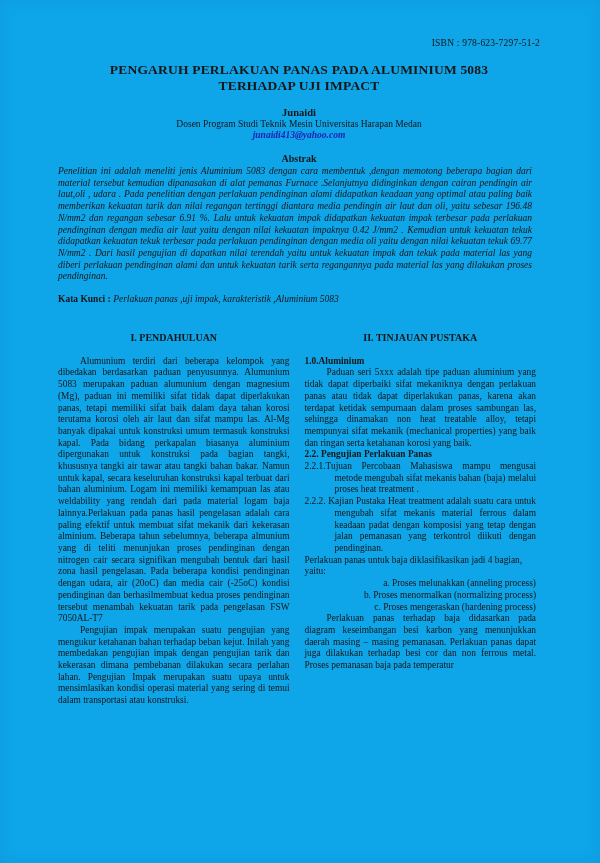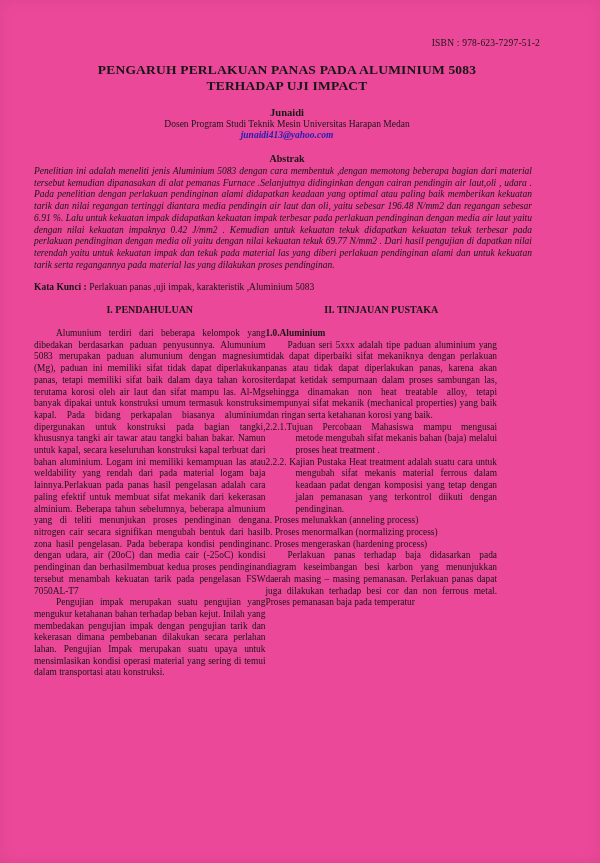--- a/index.html
+++ b/index.html
@@ -1,26 +1,26 @@
 <!DOCTYPE html>
 <html><head>
 <meta charset="utf-8">
 <style>
   html,body{margin:0;padding:0;background:#d9d9d6;}
   .page{
     position:relative;
     width:600px;height:863px;
     margin:0 auto;
-    background:#ec4899;
+    background:#0ea5e9;
     box-shadow:inset 0 0 18px rgba(0,0,0,0.06);
     color:#161616;
     font-family:"Liberation Serif","DejaVu Serif",serif;
     overflow:hidden;
     box-sizing:border-box;
-    padding:38px 60px 0 34px;
+    padding:38px 60px 0 58px;
   }
   .isbn{
     text-align:right;
     font-size:9.5px;
     letter-spacing:0.2px;
   }
   .title{
     margin:14px 0 0 0;
     text-align:center;
     font-size:13.5px;
@@ -58,24 +58,25 @@
     font-size:9.5px;
     line-height:11.7px;
     font-style:italic;
     text-align:justify;
   }
   .keywords{
     margin:11px 0 0 0;
     font-size:9.5px;
   }
   .keywords .kw-label{font-weight:bold;font-style:normal;}
-  .keywords .kw-text{}
+  .keywords .kw-text{font-style:italic;}
   .columns{
     display:flex;
-    margin-top:12px;
+    gap:15px;
+    margin-top:28px;
   }
   .col{
     width:231.5px;
     font-size:9.4px;
     line-height:11.7px;
     text-align:justify;
   }
   .sec-heading{
     text-align:center;
     font-weight:bold;
@@ -88,21 +89,21 @@
     font-weight:bold;
     text-align:left;
     margin:10px 0 0 0;
   }
   .hang{
     padding-left:30px;
     text-indent:-30px;
     text-align:justify;
   }
   .gap-sm{margin-top:10px;}
-  .plain-list p{text-align:left;}
+  .plain-list p{text-align:right;}
   .footer{
     position:absolute;
     left:62px;right:58px;
     bottom:55px;
     display:flex;
     justify-content:space-between;
     font-size:9.5px;
   }
   .footer .conf{font-weight:bold;font-style:italic;}
 </style>
@@ -137,23 +138,25 @@
       <p class="indent">Alumunium terdiri dari beberapa kelompok yang dibedakan berdasarkan paduan penyusunnya. Alumunium 5083 merupakan paduan alumunium dengan magnesium (Mg), paduan ini memiliki sifat tidak dapat diperlakukan panas, tetapi memiliki sifat baik dalam daya tahan korosi terutama korosi oleh air laut dan sifat mampu las. Al-Mg banyak dipakai untuk konstruksi umum termasuk konstruksi kapal. Pada bidang perkapalan biasanya aluminium dipergunakan untuk konstruksi pada bagian tangki, khususnya tangki air tawar atau tangki bahan bakar. Namun untuk kapal, secara keseluruhan konstruksi kapal terbuat dari bahan aluminium. Logam ini memiliki kemampuan las atau weldability yang rendah dari pada material logam baja lainnya.Perlakuan pada panas hasil pengelasan adalah cara paling efektif untuk membuat sifat mekanik dari kekerasan alminium. Beberapa tahun sebelumnya, beberapa almunium yang di teliti menunjukan proses pendinginan dengan nitrogen cair secara signifikan mengubah bentuk dari hasil zona hasil pengelasan. Pada beberapa kondisi pendinginan dengan udara, air (20oC) dan media cair (-25oC) kondisi pendinginan dan berhasilmembuat kedua proses pendinginan tersebut menambah kekuatan tarik pada pengelasan FSW 7050AL-T7</p>
       <p class="indent">Pengujian impak merupakan suatu pengujian yang mengukur ketahanan bahan terhadap beban kejut. Inilah yang membedakan pengujian impak dengan pengujian tarik dan kekerasan dimana pembebanan dilakukan secara perlahan lahan. Pengujian Impak merupakan suatu upaya untuk mensimlasikan kondisi operasi material yang sering di temui dalam transportasi atau konstruksi.</p>
     </div>
 
     <div class="col">
       <div class="sec-heading">II. TINJAUAN PUSTAKA</div>
 
       <p class="sub-heading" style="margin-top:0;">1.0.Aluminium</p>
       <p class="indent">Paduan seri 5xxx adalah tipe paduan aluminium yang tidak dapat diperbaiki sifat mekaniknya dengan perlakuan panas atau tidak dapat diperlakukan panas, karena akan terdapat ketidak sempurnaan dalam proses sambungan las, sehingga dinamakan non heat treatable alloy, tetapi mempunyai sifat mekanik (mechanical properties) yang baik dan ringan serta ketahanan korosi yang baik.</p>
 
+      <p class="sub-heading">2.2. Pengujian Perlakuan Panas</p>
       <p class="hang">2.2.1.Tujuan  Percobaan  Mahasiswa  mampu mengusai metode mengubah  sifat mekanis bahan (baja) melalui proses heat treatment .</p>
       <p class="hang">2.2.2. Kajian Pustaka Heat treatment adalah suatu cara untuk mengubah sifat mekanis material ferrous dalam keadaan padat dengan komposisi yang tetap dengan jalan pemanasan yang terkontrol diikuti dengan pendinginan.</p>
 
+      <p class="gap-sm" style="text-align:left;">Perlakuan panas untuk baja diklasifikasikan jadi 4 bagian, yaitu:</p>
       <div class="plain-list">
         <p>a. Proses melunakkan (anneling process)</p>
         <p>b. Proses menormalkan (normalizing process)</p>
         <p>c. Proses mengeraskan (hardening process)</p>
       </div>
 
       <p class="indent gap-sm">Perlakuan panas terhadap baja didasarkan pada diagram keseimbangan besi karbon yang menunjukkan daerah masing – masing pemanasan. Perlakuan panas dapat juga dilakukan terhadap besi cor dan non ferrous metal. Proses pemanasan baja pada temperatur</p>
     </div>
 
   </div>

